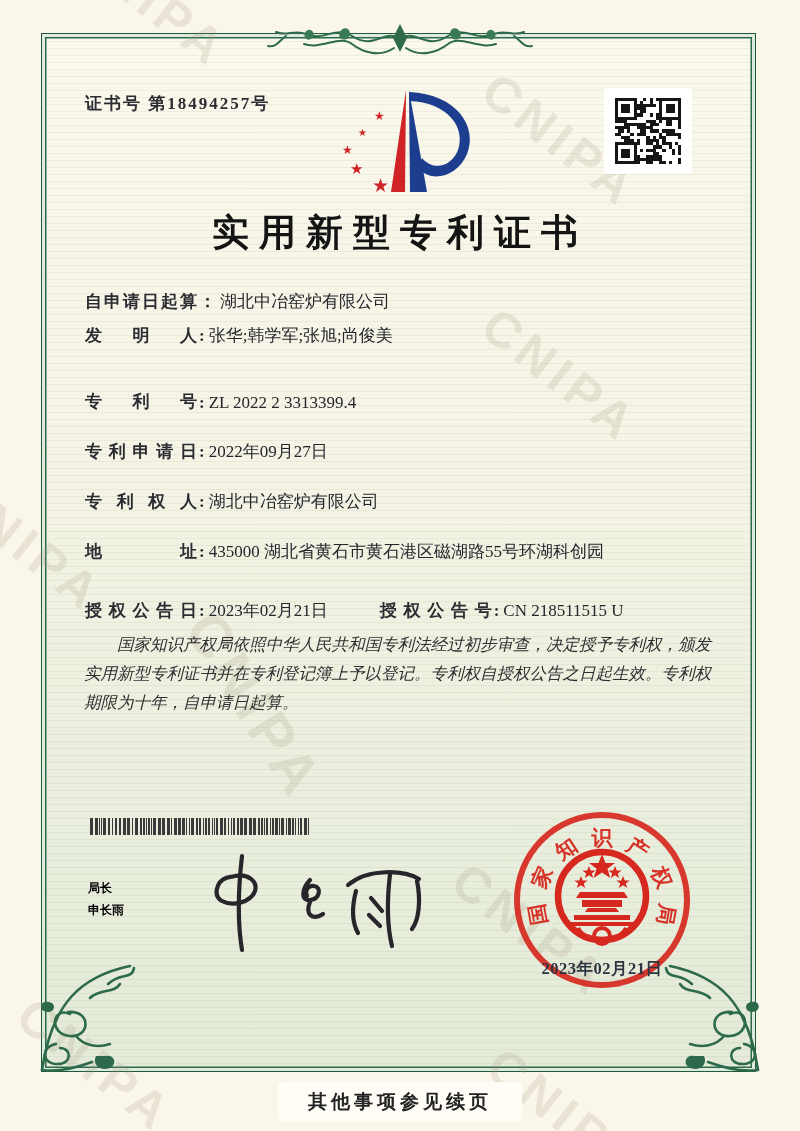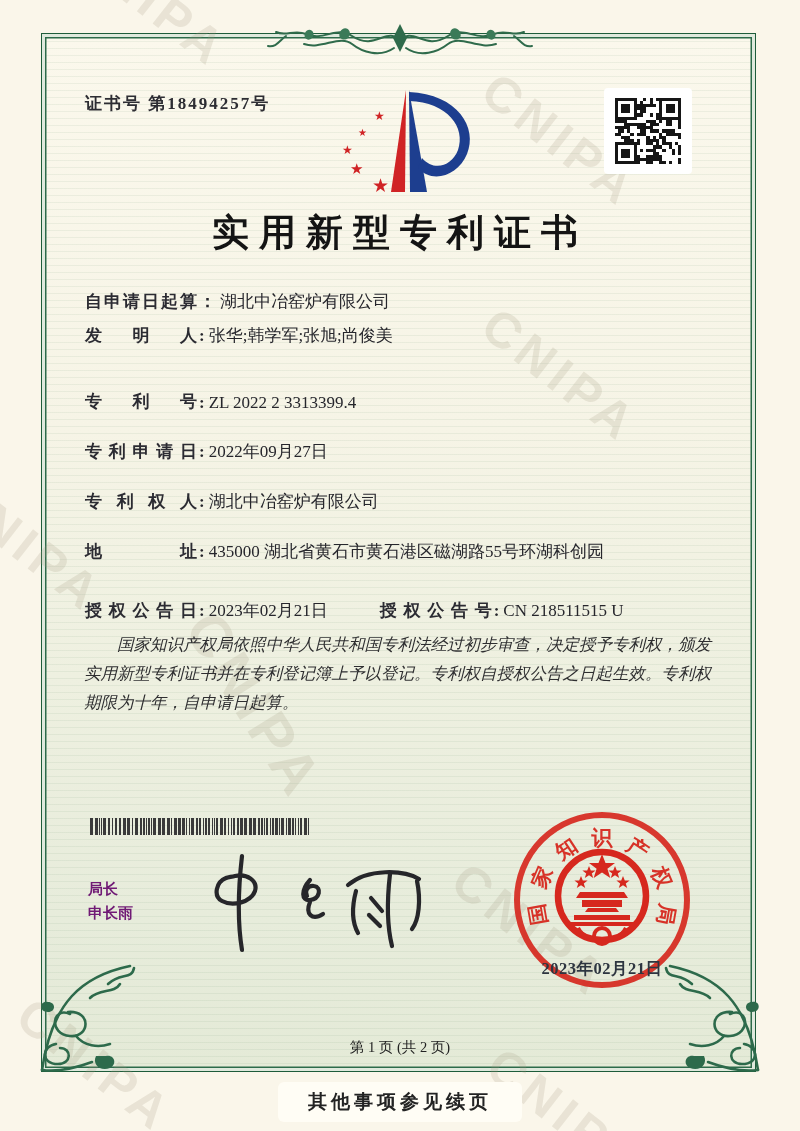--- a/index.html
+++ b/index.html
@@ -41,21 +41,21 @@
   .fvalue { color:#26262c; }
   .fpair2 { margin-left:52px; }
 
   .paras { position:absolute; left:84px; top:630px; width:634px; font-size:16.5px; line-height:29px;
     font-style:italic; color:#2e2e30; }
   .paras p { text-indent:2em; margin:0; }
 
   .barcode { position:absolute; left:90px; top:818px; height:17px; display:flex; align-items:stretch; }
   .barcode i { display:block; }
 
-  .director { position:absolute; left:88px; top:880px; font-size:15px; font-weight:700; color:#701a75; }
+  .director { position:absolute; left:88px; top:880px; font-size:12px; font-weight:700; color:#000000; }
   .director div + div { margin-top:5px; }
   .signature { position:absolute; left:198px; top:850px; }
 
   
   .seal { position:absolute; left:514px; top:812px; width:176px; height:176px; z-index:5; }
   .seal-ring { position:absolute; inset:0; border:6.5px solid rgba(214,40,30,0.92); border-radius:50%; }
   .seal-char { position:absolute; left:88px; top:88px; font-size:21px; font-weight:700;
     color:rgba(214,40,30,0.95); width:22px; margin-left:-11px; text-align:center; }
   .seal-emblem { position:absolute; left:38px; top:30px; }
   .seal-date { position:absolute; left:0; top:146px; width:176px; text-align:center;
@@ -719,20 +719,19 @@
           <path d="M33 70 h34 l-3 -4 h-28 Z"></path>
           <rect x="22" y="73" width="56" height="5"></rect>
           <rect x="18" y="80" width="64" height="4"></rect>
           <circle cx="50" cy="94" r="8" fill="none" stroke="#d6281e" stroke-width="4"></circle>
           <path d="M26 86 c4 8 12 12 24 12 c12 0 20 -4 24 -12" fill="none" stroke="#d6281e" stroke-width="4"></path>
         </g>
       </svg>
       <div class="seal-date">2023年02月21日</div>
     </div>
 
-    <div class="page-number">第 1 页 (共 2 页)</div>
 
     <div class="note-wrap">
       <span class="note">其他事项参见续页</span>
     </div>
 
   </div>
 </div>
 
 </body></html>

